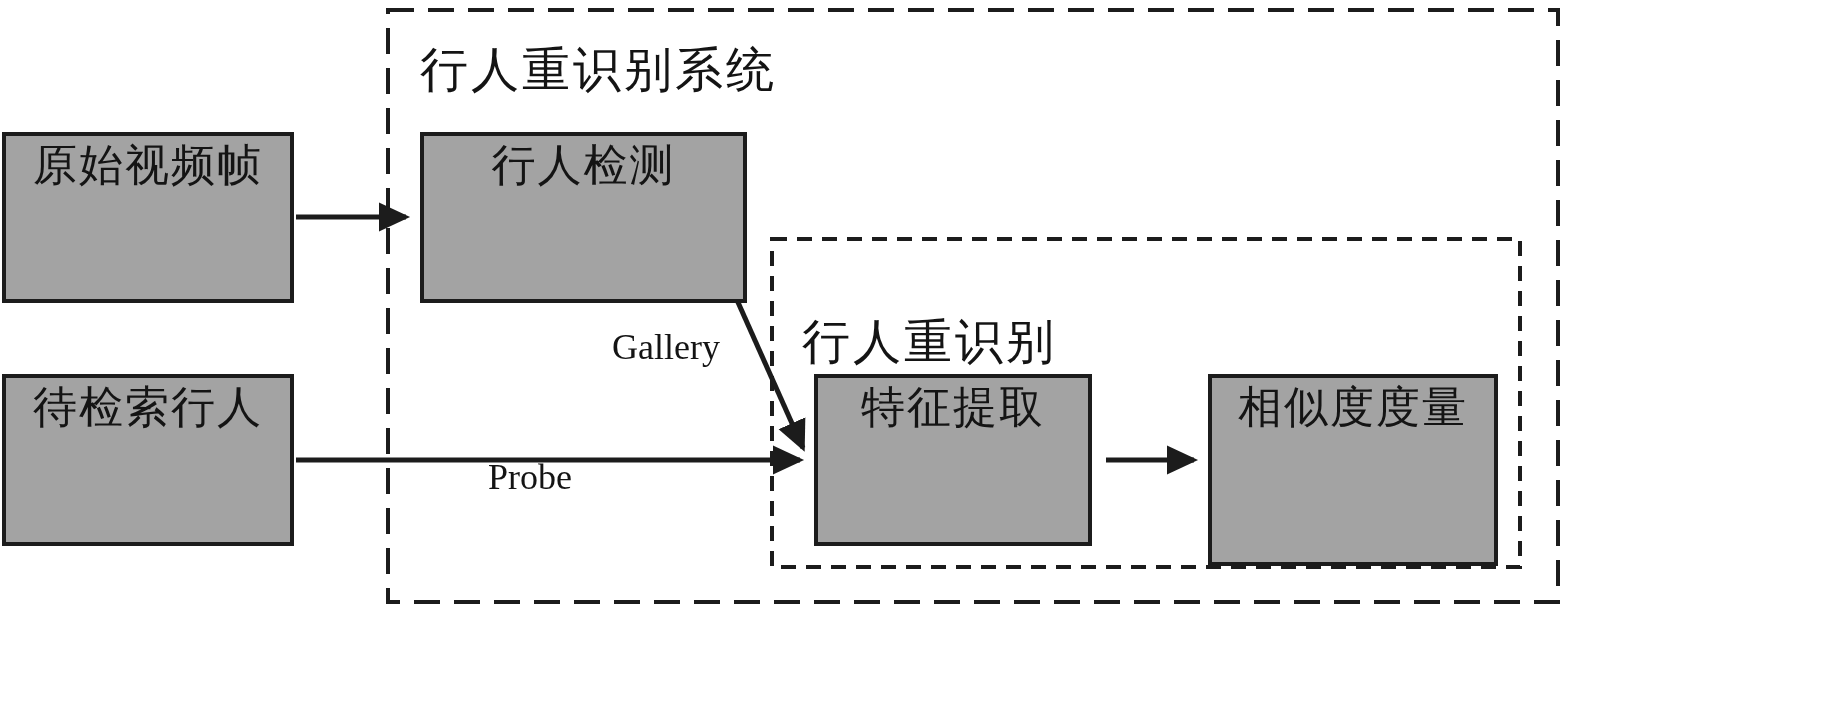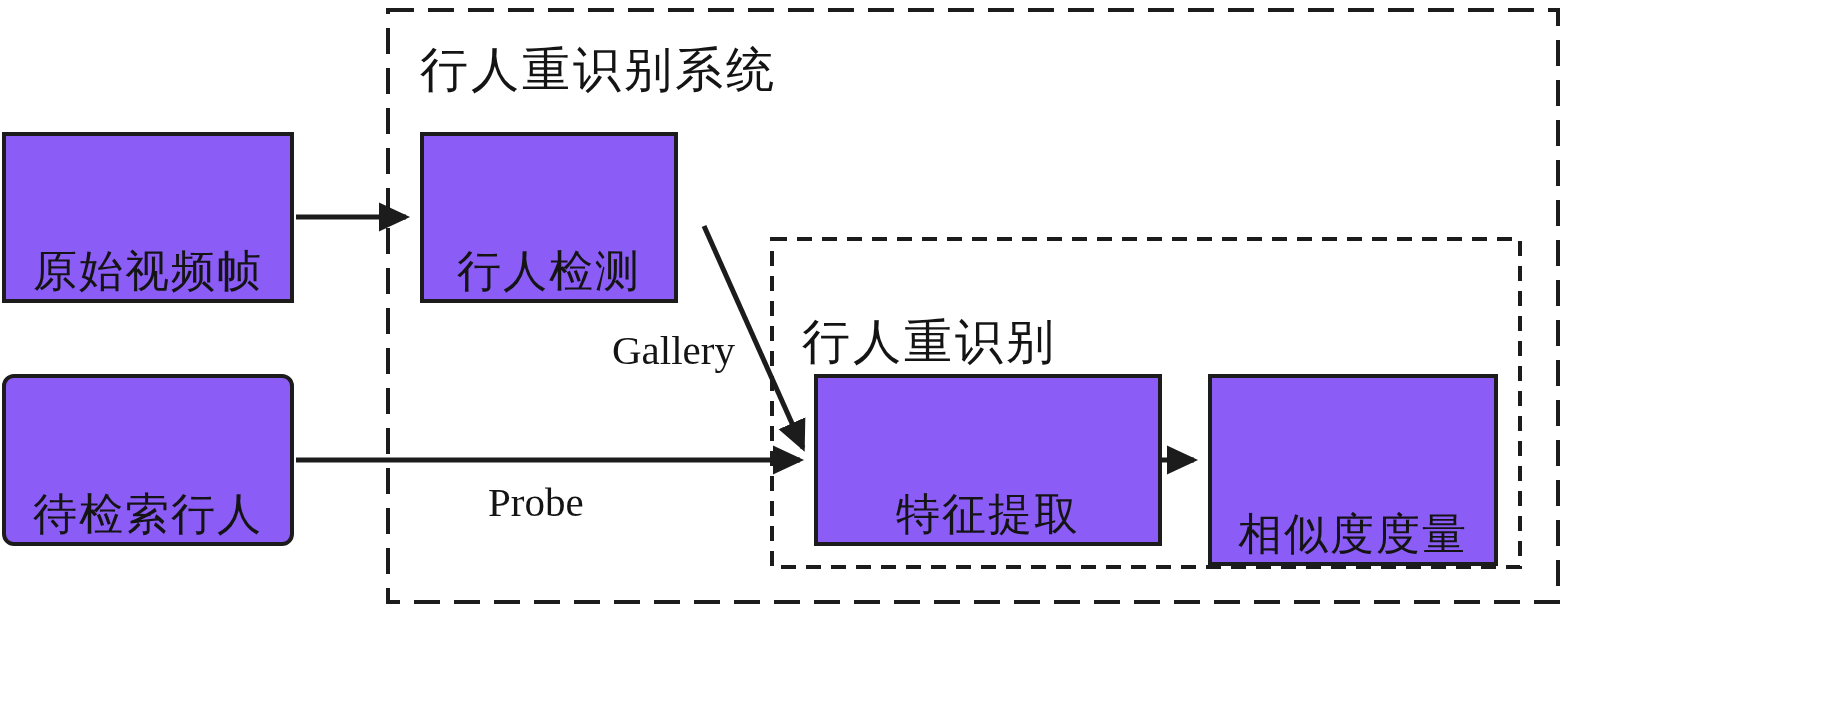--- a/index.html
+++ b/index.html
@@ -19,52 +19,52 @@
   .arrows {
     position: absolute;
     left: 0;
     top: 0;
     width: 1832px;
     height: 709px;
   }
   .box {
     position: absolute;
     border: 4px solid #1c1c1c;
-    background: #8b5cf6;
+    background: #a3a3a3;
     display: flex;
     flex-direction: column;
     align-items: center;
-    justify-content: flex-end;
+    justify-content: flex-start;
     text-align: center;
     font-size: 44px;
     line-height: 1.3;
     letter-spacing: 2px;
     box-sizing: border-box;
   }
   .group-label {
     position: absolute;
     font-size: 48px;
     letter-spacing: 3px;
     white-space: nowrap;
   }
   .edge-label {
     position: absolute;
     font-family: "Liberation Serif", serif;
-    font-size: 41px;
+    font-size: 36px;
     white-space: nowrap;
   }
   #box-original   { left: 2px;    top: 132px; width: 292px; height: 171px; }
-  #box-query      { left: 2px;    top: 374px; width: 292px; height: 172px; border-radius: 12px; }
-  #box-detection  { left: 420px;  top: 132px; width: 258px; height: 171px; }
-  #box-feature    { left: 814px;  top: 374px; width: 348px; height: 172px; }
+  #box-query      { left: 2px;    top: 374px; width: 292px; height: 172px; }
+  #box-detection  { left: 420px;  top: 132px; width: 327px; height: 171px; }
+  #box-feature    { left: 814px;  top: 374px; width: 278px; height: 172px; }
   #box-similarity { left: 1208px; top: 374px; width: 290px; height: 192px; }
   #label-system   { left: 420px;  top: 38px;  }
   #label-reid     { left: 802px;  top: 264px; margin-top: 46px; }
   #label-gallery  { left: 612px;  top: 326px; }
-  #label-probe    { left: 488px;  top: 478px; }
+  #label-probe    { left: 488px;  top: 456px; }
 </style>
 </head>
 <body>
 
 <div class="canvas">
 
   <svg class="arrows" viewBox="0 0 1832 709" xmlns="http://www.w3.org/2000/svg">
     <defs>
       <marker id="ah" viewBox="0 0 12 12" refX="10" refY="6" markerWidth="6.5" markerHeight="6.5" orient="auto">
         <path d="M0,0.6 L11.5,6 L0,11.4 z" fill="#1c1c1c"></path>

